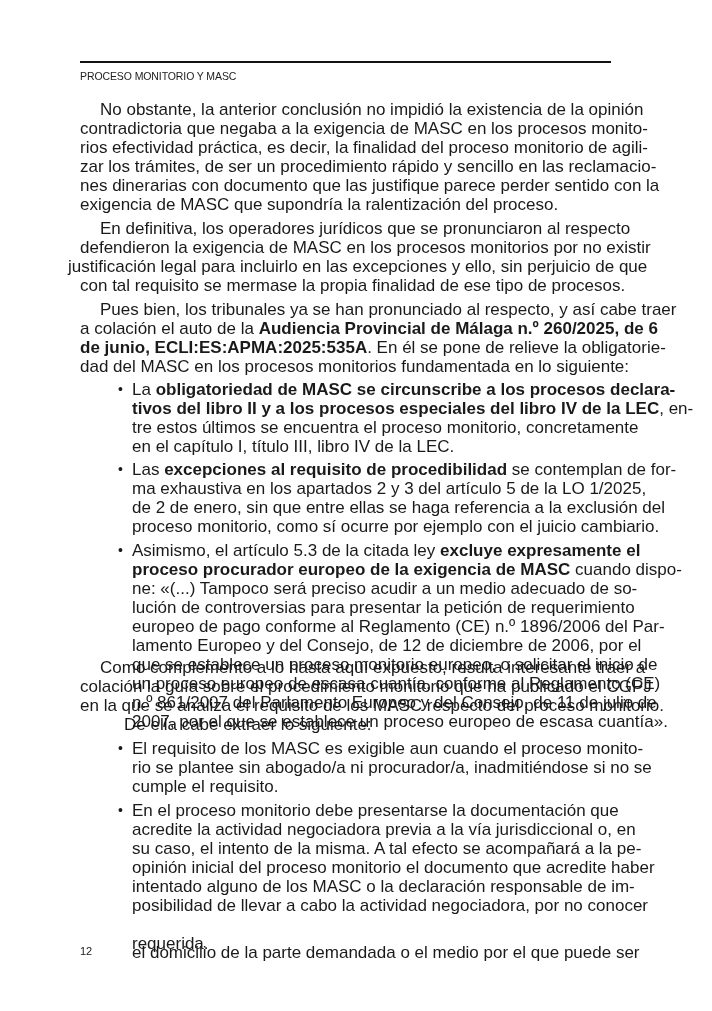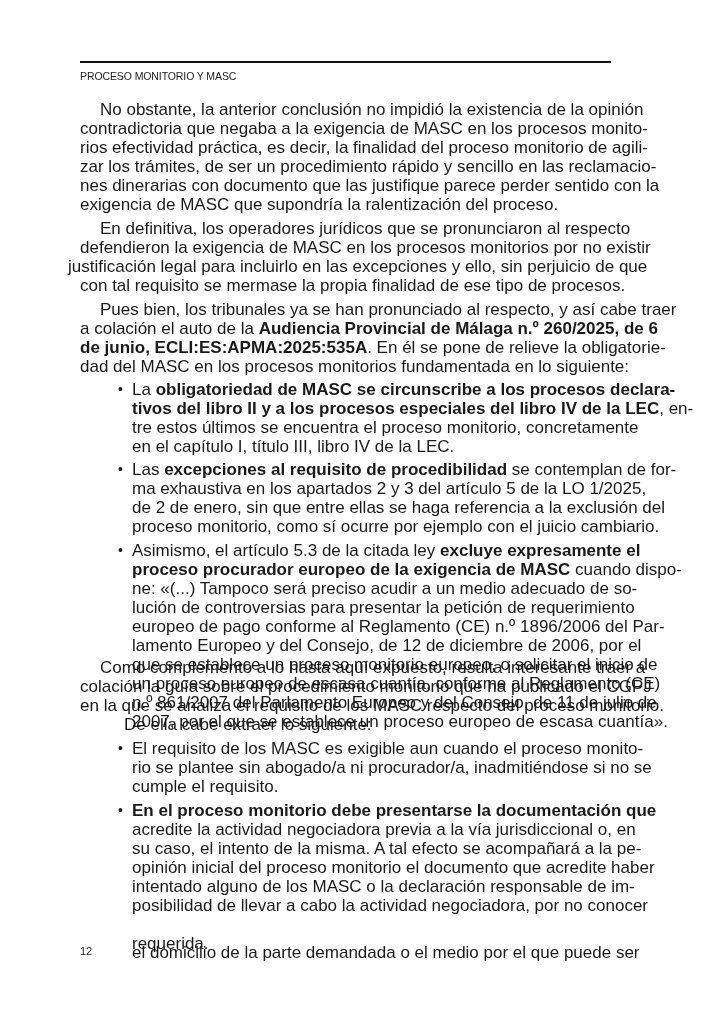--- a/index.html
+++ b/index.html
@@ -83,21 +83,21 @@
 
 <div>
   <div>
     <span class="bullet" style="left:118px;top:739px;">•</span>
     <div class="line j" style="left:132px;top:739px;width:478px;">El requisito de los MASC es exigible aun cuando el proceso monito-</div>
     <div class="line j" style="left:132px;top:758px;width:478px;">rio se plantee sin abogado/a ni procurador/a, inadmitiéndose si no se</div>
     <div class="line" style="left:132px;top:777px;">cumple el requisito.</div>
   </div>
   <div>
     <span class="bullet" style="left:118px;top:801px;">•</span>
-    <div class="line j" style="left:132px;top:801px;width:478px;font-weight:bold;">En el proceso monitorio debe presentarse la documentación que</div>
+    <div class="line j" style="left:132px;top:801px;width:478px;">En el proceso monitorio debe presentarse la documentación que</div>
     <div class="line j" style="left:132px;top:820px;width:478px;">acredite la actividad negociadora previa a la vía jurisdiccional o, en</div>
     <div class="line j" style="left:132px;top:839px;width:478px;">su caso, el intento de la misma. A tal efecto se acompañará a la pe-</div>
     <div class="line j" style="left:132px;top:858px;width:478px;">opinión inicial del proceso monitorio el documento que acredite haber</div>
     <div class="line j" style="left:132px;top:877px;width:478px;">intentado alguno de los MASC o la declaración responsable de im-</div>
     <div class="line j" style="left:132px;top:896px;width:478px;">posibilidad de llevar a cabo la actividad negociadora, por no conocer</div>
     <div class="line j" style="left:132px;top:915px;width:478px;margin-top:28px;">el domicilio de la parte demandada o el medio por el que puede ser</div>
     <div class="line" style="left:132px;top:934px;">requerida.</div>
   </div>
 </div>
 

